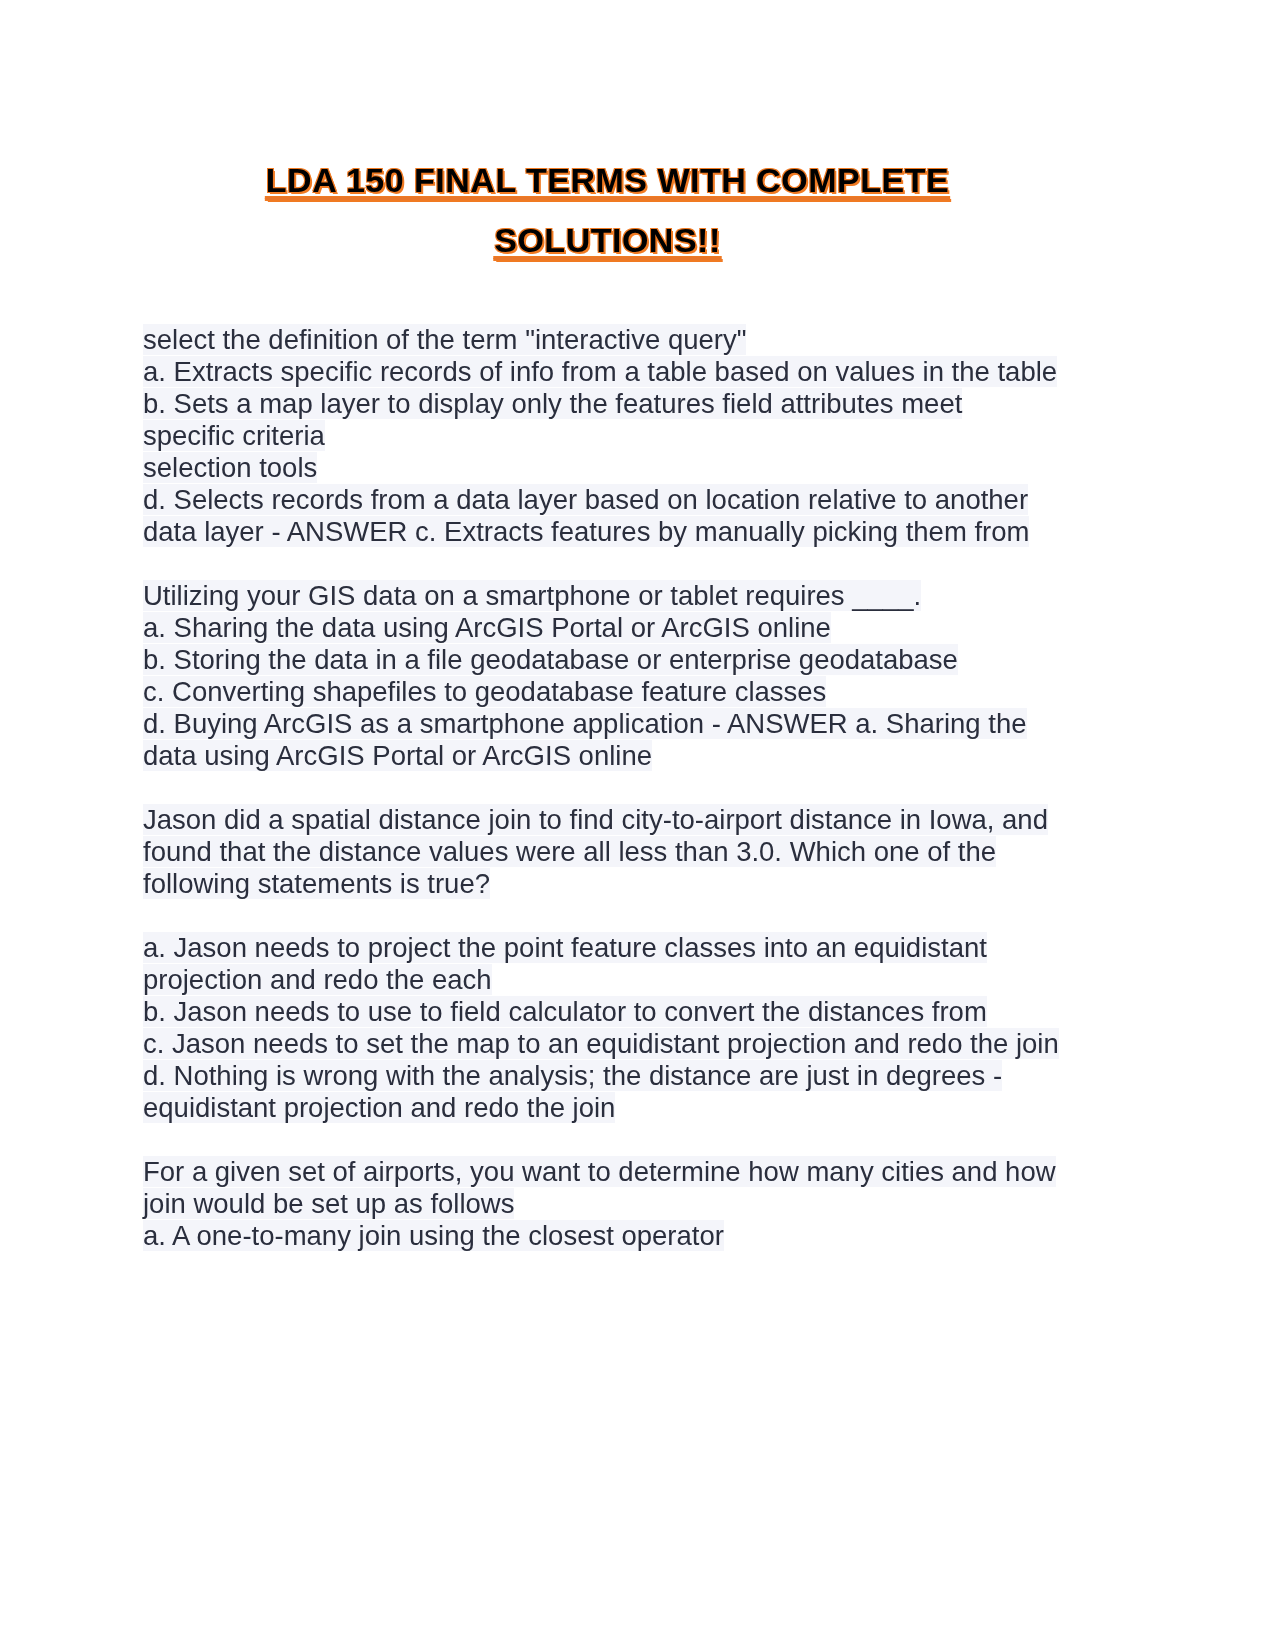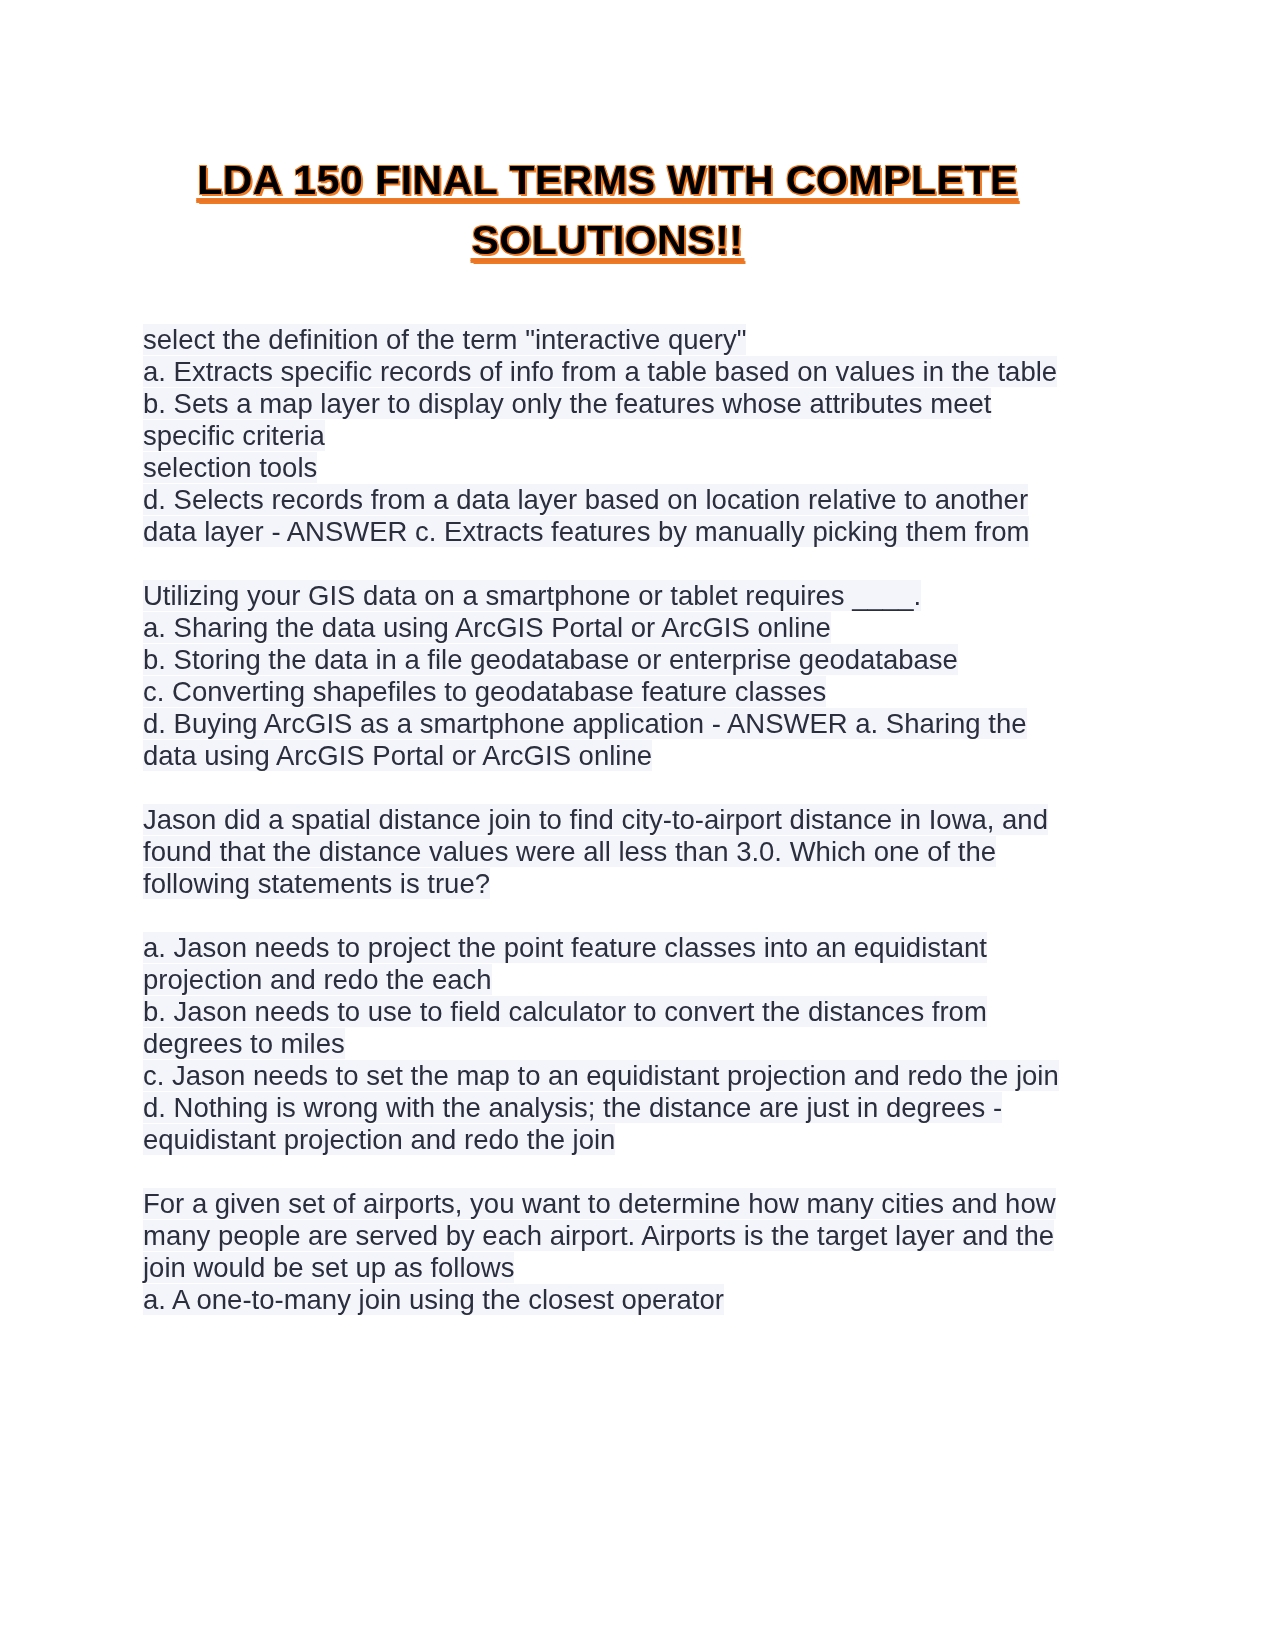--- a/index.html
+++ b/index.html
@@ -1,21 +1,21 @@
 <!DOCTYPE html>
 <html><head>
 <meta charset="utf-8">
 <style>
   html, body { margin:0; padding:0; background:#ffffff; }
   body { width:1275px; height:1650px; position:relative; overflow:hidden; }
   .title {
     position:absolute; left:140px; width:935px; top:150px;
     text-align:center;
     font-family:"Liberation Sans", sans-serif; font-weight:bold;
-    font-size:41px; line-height:60px; color:#000;
+    font-size:34px; line-height:60px; color:#000;
     text-shadow: 2px 2px 0 #f07a22, -1px -1px 0 #f07a22, 1px -1px 0 #f07a22, -1px 1px 0 #f07a22;
     letter-spacing:0.5px;
   }
   .title span { display:inline; text-decoration:underline; text-decoration-color:#e8762a; text-decoration-thickness:3px; text-underline-offset:5px; }
   .content {
     position:absolute; left:143px; top:324px; width:940px;
     font-family:"Liberation Sans", sans-serif; font-size:27.5px; line-height:32px;
     color:#2a2e3d;
   }
   .block { margin:0 0 32px 0; }
@@ -27,21 +27,21 @@
 
 <div class="title">
   <span>LDA 150 FINAL TERMS WITH COMPLETE</span><br>
   <span>SOLUTIONS!!</span>
 </div>
 
 <div class="content">
   <div class="block">
     <div class="line"><span>select the definition of the term "interactive query"</span></div>
     <div class="line"><span>a. Extracts specific records of info from a table based on values in the table</span></div>
-    <div class="line"><span>b. Sets a map layer to display only the features whose attributes meet</span></div>
+    <div class="line"><span>b. Sets a map layer to display only the features field attributes meet</span></div>
     <div class="line"><span>specific criteria</span></div>
     <div class="line"><span>selection tools</span></div>
     <div class="line"><span>d. Selects records from a data layer based on location relative to another</span></div>
     <div class="line"><span>data layer - ANSWER c. Extracts features by manually picking them from</span></div>
   </div>
   <div class="block">
     <div class="line"><span>Utilizing your GIS data on a smartphone or tablet requires ____.</span></div>
     <div class="line"><span>a. Sharing the data using ArcGIS Portal or ArcGIS online</span></div>
     <div class="line"><span>b. Storing the data in a file geodatabase or enterprise geodatabase</span></div>
     <div class="line"><span>c. Converting shapefiles to geodatabase feature classes</span></div>
@@ -50,24 +50,22 @@
   </div>
   <div class="block">
     <div class="line"><span>Jason did a spatial distance join to find city-to-airport distance in Iowa, and</span></div>
     <div class="line"><span>found that the distance values were all less than 3.0. Which one of the</span></div>
     <div class="line"><span>following statements is true?</span></div>
   </div>
   <div class="block">
     <div class="line"><span>a. Jason needs to project the point feature classes into an equidistant</span></div>
     <div class="line"><span>projection and redo the each</span></div>
     <div class="line"><span>b. Jason needs to use to field calculator to convert the distances from</span></div>
-    <div class="line"><span>degrees to miles</span></div>
     <div class="line"><span>c. Jason needs to set the map to an equidistant projection and redo the join</span></div>
     <div class="line"><span>d. Nothing is wrong with the analysis; the distance are just in degrees -</span></div>
     <div class="line"><span>equidistant projection and redo the join</span></div>
   </div>
   <div class="block">
     <div class="line"><span>For a given set of airports, you want to determine how many cities and how</span></div>
-    <div class="line"><span>many people are served by each airport. Airports is the target layer and the</span></div>
     <div class="line"><span>join would be set up as follows</span></div>
     <div class="line"><span>a. A one-to-many join using the closest operator</span></div>
   </div>
 </div>
 
 </body></html>

